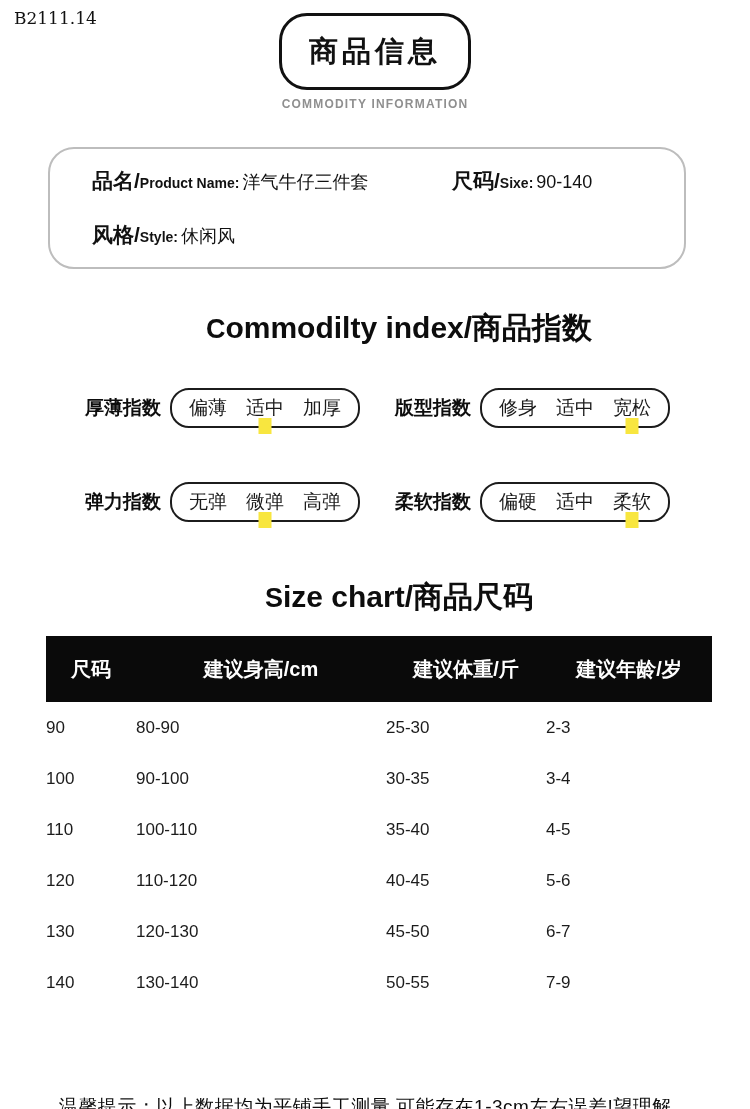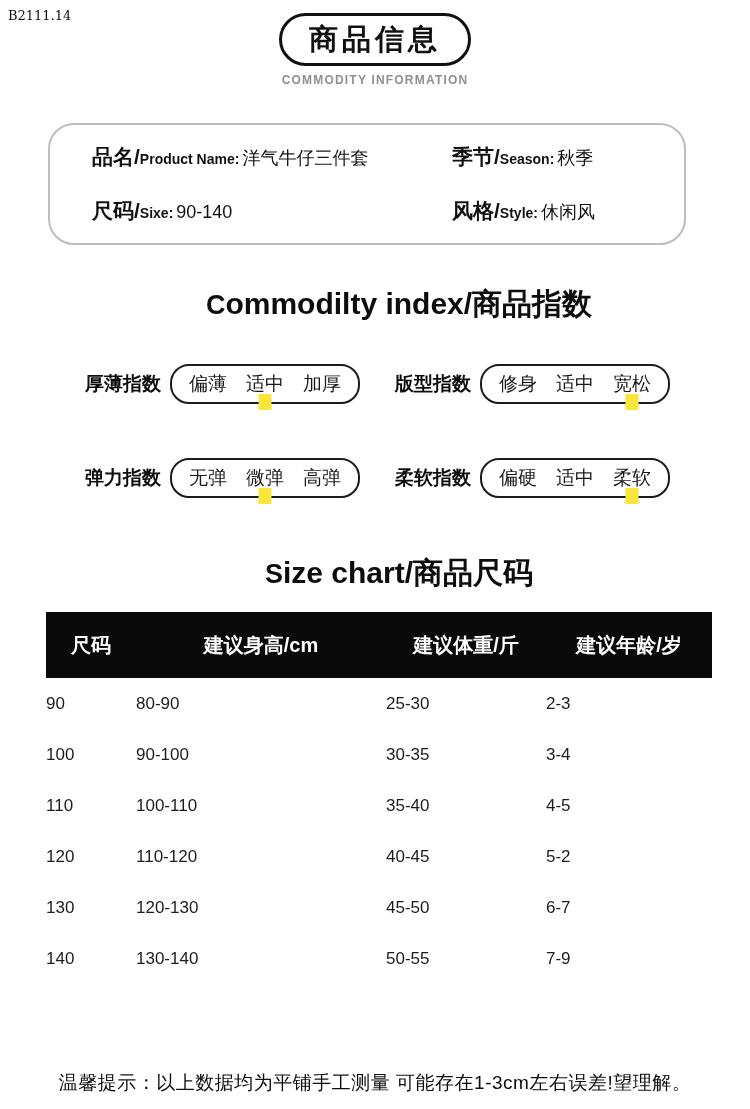--- a/index.html
+++ b/index.html
@@ -4,29 +4,29 @@
 <style>
   * { margin:0; padding:0; box-sizing:border-box; }
   html,body { background:#fff; }
   body {
     width:750px; height:1109px; position:relative; overflow:hidden;
     font-family:"Liberation Sans","DejaVu Sans",sans-serif; color:#111;
   }
 
   
   .code {
-    position:absolute; top:8px; left:8px;
-    font-family:"DejaVu Serif",serif; font-size:13px; color:#111;
+    position:absolute; top:8px; left:14px;
+    font-family:"DejaVu Serif",serif; font-size:17px; color:#111;
   }
 
   
   .header { padding-top:13px; text-align:center; }
   .title-pill {
     display:inline-block; border:3.5px solid #111; border-radius:28px;
-    padding:4px 27px; font-size:29px; font-weight:700; letter-spacing:4px;
+    padding:16px 27px; font-size:29px; font-weight:700; letter-spacing:4px;
     color:#111; line-height:1.35;
   }
   .subtitle {
     margin-top:7px; font-size:12px; font-weight:600; letter-spacing:1.2px;
     color:#8f8f8f;
   }
 
   
   .info-box {
     margin:36px 0 0 48px; width:638px; height:122px;
@@ -102,23 +102,20 @@
 <div class="code">B2111.14</div>
 
 <div class="header">
   <div class="title-pill">商品信息</div>
   <div class="subtitle">COMMODITY INFORMATION</div>
 </div>
 
 <div class="info-box">
   <div class="field">
     <span class="f-label">品名/</span><span class="f-sub">Product Name:</span><span class="f-value">洋气牛仔三件套</span>
-  </div>
-  <div class="field">
-    <span class="f-label">季节/</span><span class="f-sub">Season:</span><span class="f-value">秋季</span>
   </div>
   <div class="field">
     <span class="f-label">尺码/</span><span class="f-sub">Sixe:</span><span class="f-value">90-140</span>
   </div>
   <div class="field">
     <span class="f-label">风格/</span><span class="f-sub">Style:</span><span class="f-value">休闲风</span>
   </div>
 </div>
 
 <div class="section-heading"><span>Commodilty index/</span><span>商品指数</span></div>
@@ -196,21 +193,21 @@
     <tr>
       <td>110</td>
       <td>100-110</td>
       <td>35-40</td>
       <td>4-5</td>
     </tr>
     <tr>
       <td>120</td>
       <td>110-120</td>
       <td>40-45</td>
-      <td>5-2</td>
+      <td>5-6</td>
     </tr>
     <tr>
       <td>130</td>
       <td>120-130</td>
       <td>45-50</td>
       <td>6-7</td>
     </tr>
     <tr>
       <td>140</td>
       <td>130-140</td>

